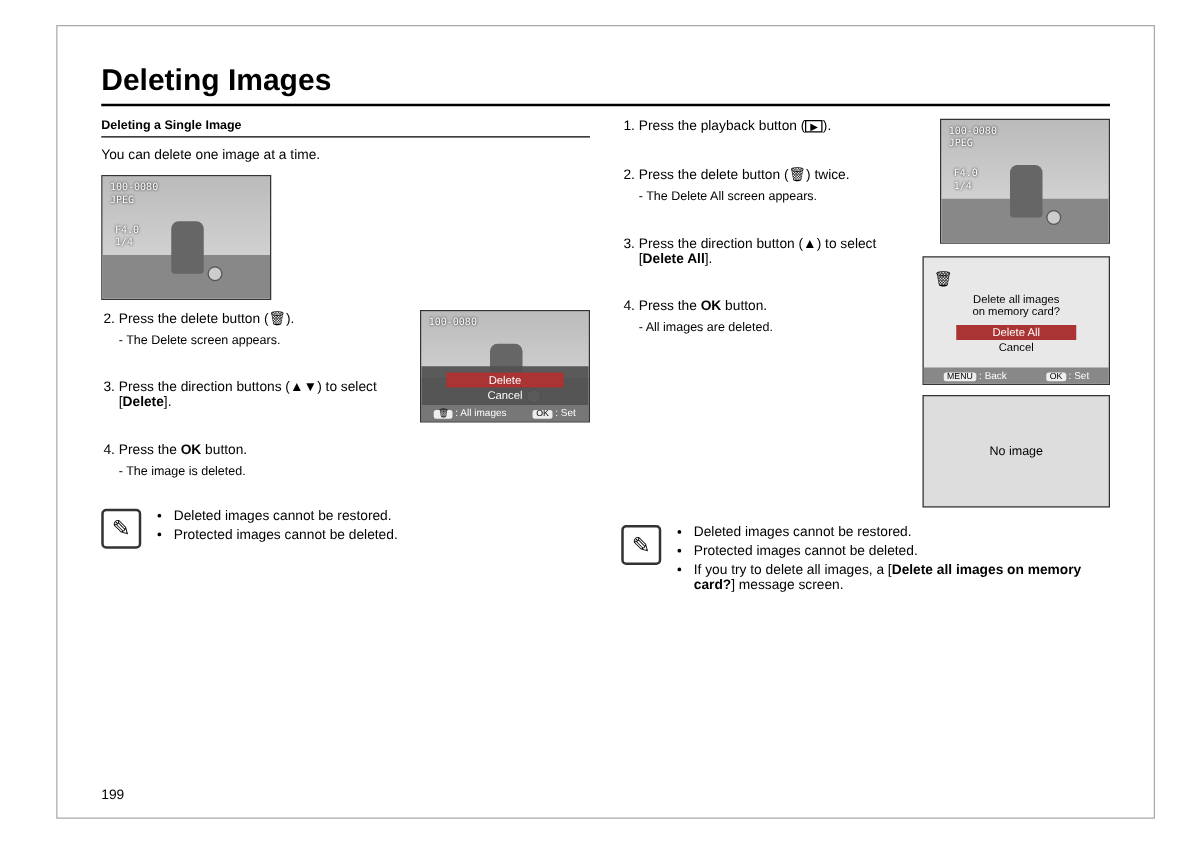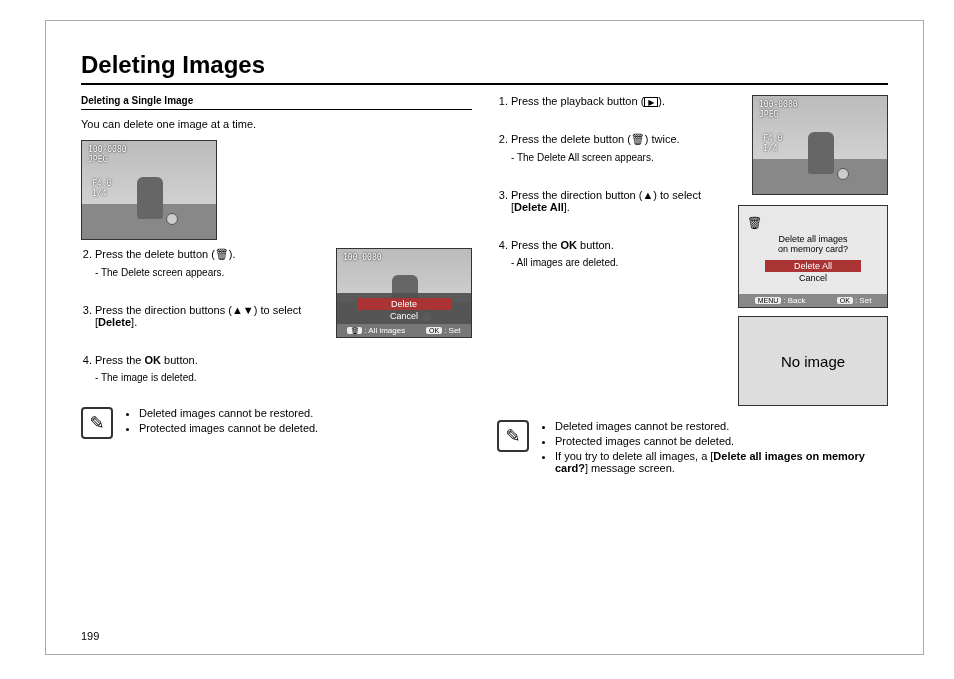--- a/index.html
+++ b/index.html
@@ -75,21 +75,21 @@
   .dialog-body { padding:10px 8px 4px 8px; text-align:center;}
   .dialog-body .trash { text-align:left; font-size:12px; margin-bottom:4px;}
   .dialog-opt { margin:0 18px; padding:1px 0;}
   .dialog-opt.sel { background:#a33; color:#fff;}
   .dialog-bar { background:#888; color:#fff; display:flex; justify-content:space-around; font-size:8px; padding:2px 0; margin-top:6px;}
   .dialog-bar .tag { background:#eee; color:#000; padding:0 3px; border-radius:2px; font-size:7px; margin-right:2px;}
 
   .noimage {
     width:150px; height:90px; border:1px solid #333; background:#ddd;
     display:flex; align-items:center; justify-content:center;
-    font-size:15px; flex-shrink:0; margin-top:8px;
+    font-size:10px; flex-shrink:0; margin-top:8px;
   }
 
   .note-row { display:flex; gap:10px; margin-top:14px; align-items:flex-start;}
   .note-icon {
     width:32px; height:32px; border:2px solid #333; border-radius:4px;
     display:flex; align-items:center; justify-content:center; flex-shrink:0;
     font-size:18px;
   }
   .note-list { font-size:11px; padding-left:16px; }
   .note-list li { list-style: disc; margin-bottom:3px;}

